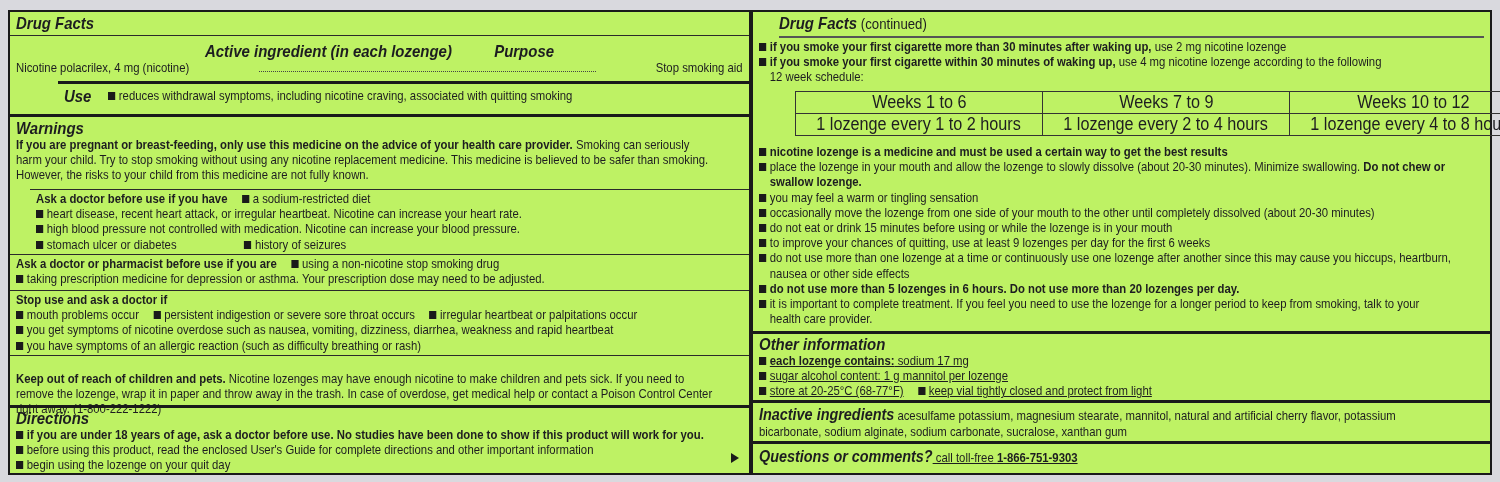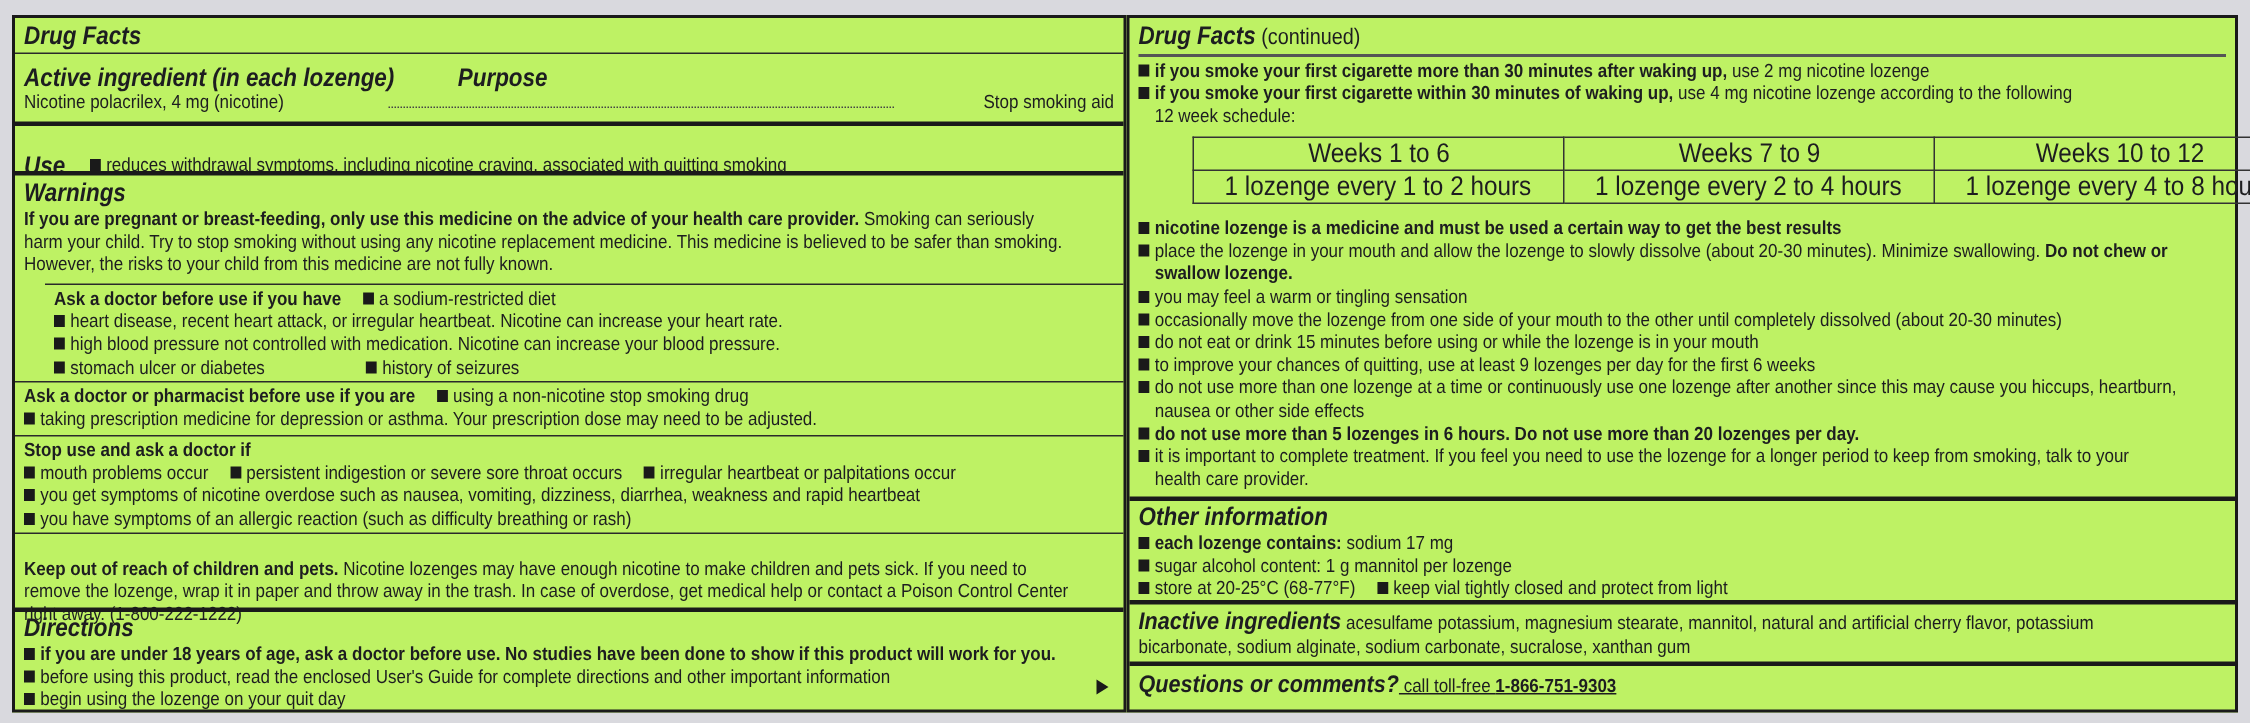--- a/index.html
+++ b/index.html
@@ -57,32 +57,32 @@
 </head>
 <body>
 
 <div id="left" class="panel">
 
   <div class="sec" style="top:2px;height:22px;border-bottom:1.5px solid #2a2a2a;">
     <span class="h-title">Drug Facts</span>
   </div>
 
   <div class="sec" style="top:30px;height:40px;">
-    <div style="display:flex;justify-content:flex-start;">
+    <div style="display:flex;justify-content:center;">
       <span class="h-title">Active ingredient (in each lozenge)</span>
       <span class="h-title" style="transform-origin:right center;">Purpose</span>
     </div>
     <div class="dots-row">
       <span class="l">Nicotine polacrilex, 4 mg (nicotine)</span>
       <span class="dots"></span>
       <span class="r">Stop smoking aid</span>
     </div>
   </div>
 
-  <div class="sec thick-top" style="top:69px;height:27px;padding-top:17px;">
+  <div class="sec thick-top" style="top:69px;height:27px;padding-top:3px;margin-left:48px;">
     <span class="h-title" style="vertical-align:middle;">Use</span>
     <span class="line" style="display:inline-block;margin-left:8px;vertical-align:middle;"><span class="bul"></span><span>reduces withdrawal symptoms, including nicotine craving, associated with quitting smoking</span></span>
   </div>
 
   <div class="sec thick-top" style="top:102px;height:82px;padding-top:2px;">
     <div class="h-title">Warnings</div>
     <div class="line"><span class="b">If you are pregnant or breast-feeding, only use this medicine on the advice of your health care provider.</span><span> Smoking can seriously</span></div>
     <div class="line">harm your child. Try to stop smoking without using any nicotine replacement medicine. This medicine is believed to be safer than smoking.</div>
     <div class="line">However, the risks to your child from this medicine are not fully known.</div>
   </div>
@@ -116,21 +116,21 @@
     <div class="h-title">Directions</div>
     <div class="line b"><span class="bul"></span><span>if you are under 18 years of age, ask a doctor before use. No studies have been done to show if this product will work for you.</span></div>
     <div class="line"><span class="bul"></span><span>before using this product, read the enclosed User's Guide for complete directions and other important information</span></div>
     <div class="line"><span class="bul"></span><span>begin using the lozenge on your quit day</span></div>
     <div class="arrow"></div>
   </div>
 </div>
 
 <div id="right" class="panel">
 
-  <div class="sec" style="top:2px;height:22px;">
+  <div class="sec" style="top:2px;height:22px;margin-left:20px;">
     <span class="h-title"><span>Drug Facts</span><span class="h-normal"> (continued)</span></span>
     <div style="position:absolute;left:6px;right:6px;top:22px;border-top:2px solid #555;"></div>
   </div>
 
   <div class="sec" style="top:28px;height:52px;">
     <div class="line"><span class="bul"></span><span class="b">if you smoke your first cigarette more than 30 minutes after waking up,</span><span> use 2 mg nicotine lozenge</span></div>
     <div class="line"><span class="bul"></span><span class="b">if you smoke your first cigarette within 30 minutes of waking up,</span><span> use 4 mg nicotine lozenge according to the following</span></div>
     <div class="line indent">12 week schedule:</div>
   </div>
 
@@ -157,21 +157,21 @@
     <div class="line"><span class="bul"></span><span>occasionally move the lozenge from one side of your mouth to the other until completely dissolved (about 20-30 minutes)</span></div>
     <div class="line"><span class="bul"></span><span>do not eat or drink 15 minutes before using or while the lozenge is in your mouth</span></div>
     <div class="line"><span class="bul"></span><span>to improve your chances of quitting, use at least 9 lozenges per day for the first 6 weeks</span></div>
     <div class="line"><span class="bul"></span><span>do not use more than one lozenge at a time or continuously use one lozenge after another since this may cause you hiccups, heartburn,</span></div>
     <div class="line indent">nausea or other side effects</div>
     <div class="line b"><span class="bul"></span><span>do not use more than 5 lozenges in 6 hours. Do not use more than 20 lozenges per day.</span></div>
     <div class="line"><span class="bul"></span><span>it is important to complete treatment. If you feel you need to use the lozenge for a longer period to keep from smoking, talk to your</span></div>
     <div class="line indent">health care provider.</div>
   </div>
 
-  <div class="sec thick-top" style="top:319px;height:71px;padding-top:1px;">
+  <div class="sec thick-top" style="top:319px;height:71px;padding-top:1px;text-decoration:underline;">
     <div class="h-title">Other information</div>
     <div class="line"><span class="bul"></span><span class="b">each lozenge contains:</span><span> sodium 17 mg</span></div>
     <div class="line"><span class="bul"></span><span>sugar alcohol content: 1 g mannitol per lozenge</span></div>
     <div class="line"><span class="bul"></span><span>store at 20-25°C (68-77°F)</span><span class="gap"></span><span class="bul"></span><span>keep vial tightly closed and protect from light</span></div>
   </div>
 
   <div class="sec thick-top" style="top:388px;height:42px;padding-top:2px;">
     <div class="line" style="line-height:17px;"><span class="h-title" style="transform:none;font-size:16px;">Inactive ingredients</span><span> acesulfame potassium, magnesium stearate, mannitol, natural and artificial cherry flavor, potassium</span></div>
     <div class="line">bicarbonate, sodium alginate, sodium carbonate, sucralose, xanthan gum</div>
   </div>

